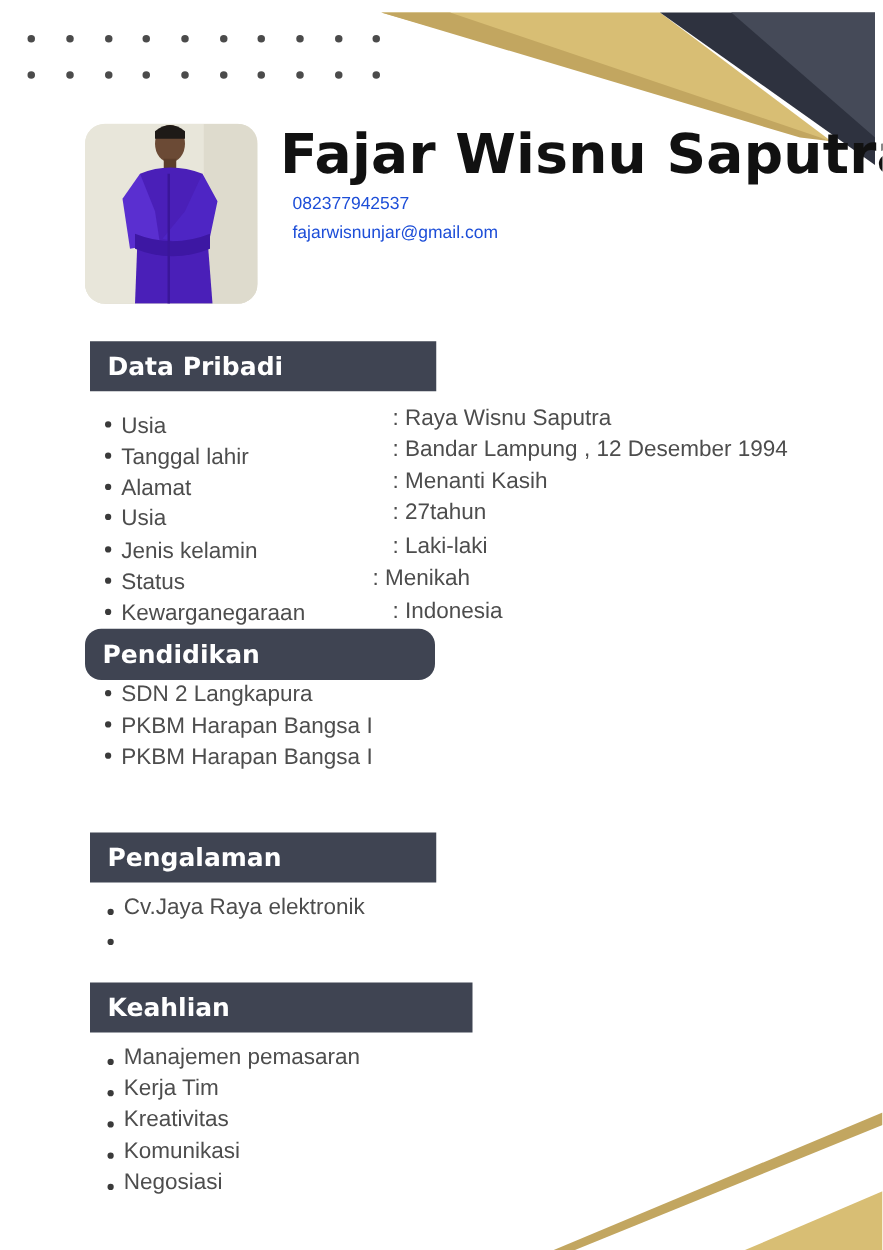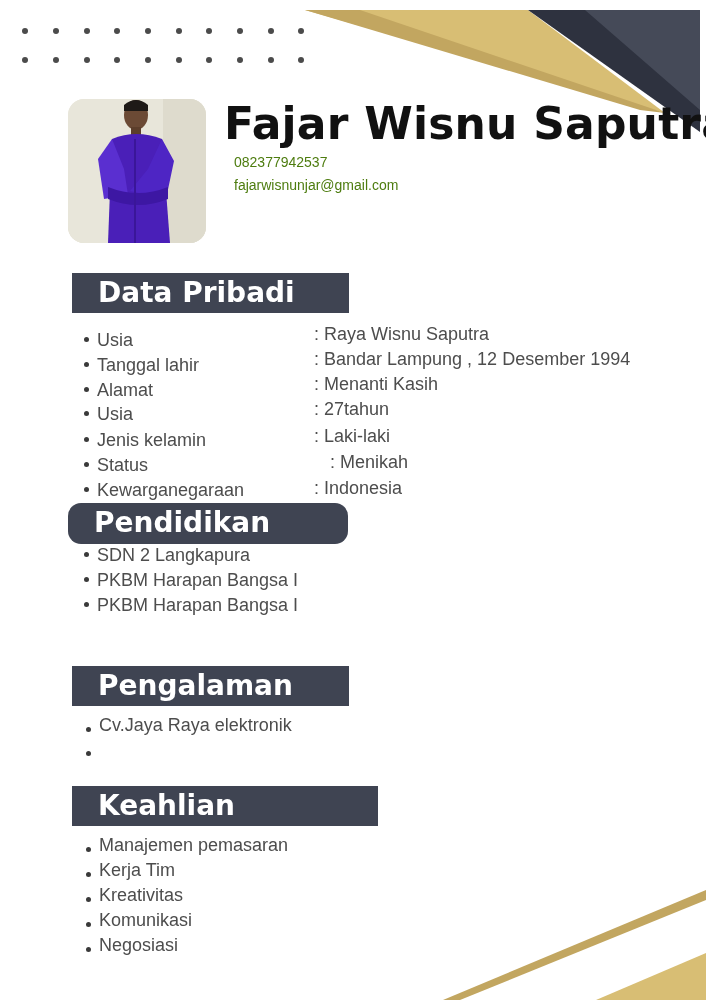--- a/index.html
+++ b/index.html
@@ -18,26 +18,26 @@
     .photo {
       left: 68px; top: 99px; width: 138px; height: 144px;
       border-radius: 16px; overflow: hidden;
       background: linear-gradient(160deg, #eeece2 0%, #e3e0d2 60%, #d9d5c6 100%);
     }
     .name {
       left: 224px; top: 98px; font-size: 44px; font-weight: 700;
       color: #111111; white-space: nowrap; letter-spacing: 0.2px;
       font-family: "DejaVu Sans", sans-serif;
     }
-    .contact { left: 234px; font-size: 14px; color: #4d7c0f; white-space: nowrap; text-align: right; }
+    .contact { left: 234px; font-size: 14px; color: #1d4ed8; white-space: nowrap; text-align: right; }
     .bar {
       position: absolute; background: #3f4452; height: 40px;
-      color: #ffffff; font-weight: 700; font-size: 28px;
+      color: #ffffff; font-weight: 700; font-size: 20px;
       font-family: "DejaVu Sans", sans-serif;
-      box-sizing: border-box; padding-left: 26px; line-height: 40px;
+      box-sizing: border-box; padding-left: 14px; line-height: 40px;
     }
     .row { position: absolute; font-size: 18px; color: #4d4d4d; white-space: nowrap; }
     .bullet {
       display: inline-block; width: 5px; height: 5px; border-radius: 50%;
       background: #3a3a3a; vertical-align: middle; margin-right: 8px;
       position: relative; top: -2px;
     }
     .bullet-low { top: 3px; }
   </style>
 </head>
@@ -108,21 +108,21 @@
   <div class="row" style="left:84px;top:404px"><span class="bullet"></span><span>Usia</span></div>
   <div class="row" style="left:84px;top:430px"><span class="bullet"></span><span>Jenis kelamin</span></div>
   <div class="row" style="left:84px;top:455px"><span class="bullet"></span><span>Status</span></div>
   <div class="row" style="left:84px;top:480px"><span class="bullet"></span><span>Kewarganegaraan</span></div>
 
   <div class="row" style="left:314px;top:324px">: Raya Wisnu Saputra</div>
   <div class="row" style="left:314px;top:349px">: Bandar Lampung , 12 Desember 1994</div>
   <div class="row" style="left:314px;top:374px">: Menanti Kasih</div>
   <div class="row" style="left:314px;top:399px">: 27tahun</div>
   <div class="row" style="left:314px;top:426px">: Laki-laki</div>
-  <div class="row" style="left:330px;top:452px">: Menikah</div>
+  <div class="row" style="left:298px;top:452px">: Menikah</div>
   <div class="row" style="left:314px;top:478px">: Indonesia</div>
 </div>
 
 <div class="bar" style="left:68px;top:503px;width:280px;height:41px;border-radius:13px;">Pendidikan</div>
 <div>
   <div class="row" style="left:84px;top:545px"><span class="bullet"></span><span>SDN 2 Langkapura</span></div>
   <div class="row" style="left:84px;top:570px"><span class="bullet"></span><span>PKBM Harapan Bangsa I</span></div>
   <div class="row" style="left:84px;top:595px"><span class="bullet"></span><span>PKBM Harapan Bangsa I</span></div>
 </div>
 

